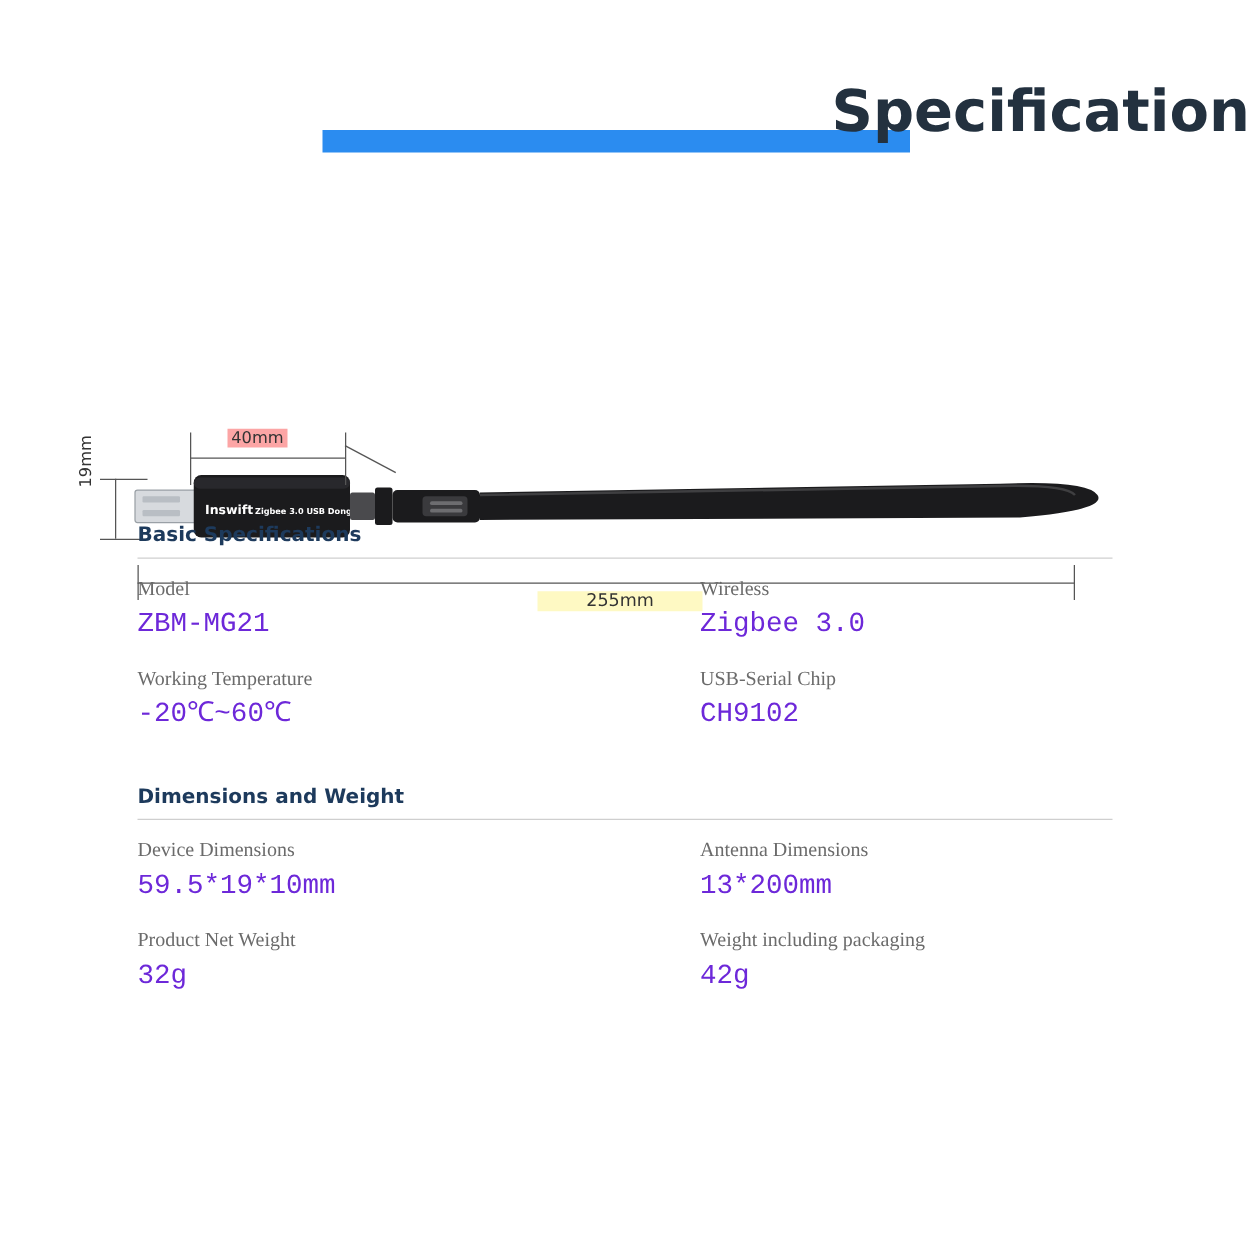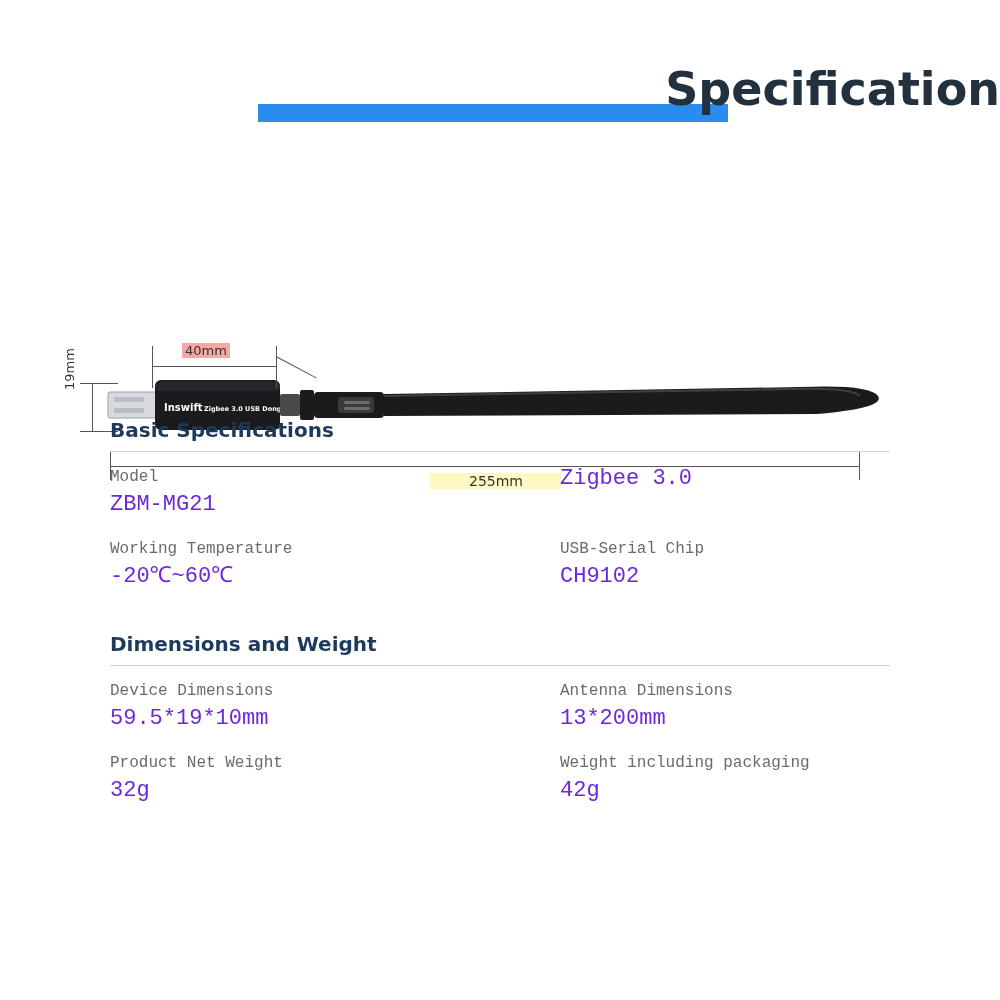--- a/index.html
+++ b/index.html
@@ -177,21 +177,21 @@
     width: 790px;
     height: 80px;
   }
 
   
   .section {
     position: relative;
     margin: 0 110px;
   }
   .section-title {
-    font-size: 20px;
+    font-size: 16px;
     font-weight: bold;
     color: #1d3a5c;
     padding-bottom: 9px;
     font-family: "DejaVu Sans", sans-serif;
     margin-top: 19px;
   }
   .section-rule {
     height: 1px;
     background: #cfcfcf;
     width: 100%;
@@ -202,21 +202,21 @@
     grid-template-columns: 450px 1fr;
     row-gap: 10px;
   }
   .spec-cell {
     padding-bottom: 6px;
   }
   .spec-label {
     font-size: 16px;
     color: #6b6b6b;
     line-height: 26px;
-    font-family: Liberation Mono, monospace;
+    font-family: Liberation Serif, serif;
   }
   .spec-value {
     font-size: 22px;
     color: #6d28d9;
     line-height: 30px;
     font-family: Liberation Mono, monospace;
   }
 
   #basic-section { margin-top: 48px; }
   #dim-section { margin-top: 34px; }
@@ -273,20 +273,21 @@
 
 <div class="section" id="basic-section">
   <div class="section-title">Basic Specifications</div>
   <div class="section-rule"></div>
   <div class="spec-grid">
     <div class="spec-cell">
       <div class="spec-label">Model</div>
       <div class="spec-value">ZBM-MG21</div>
     </div>
     <div class="spec-cell">
+      <div class="spec-label">Wireless</div>
       <div class="spec-value">Zigbee 3.0</div>
     </div>
     <div class="spec-cell">
       <div class="spec-label">Working Temperature</div>
       <div class="spec-value">-20℃~60℃</div>
     </div>
     <div class="spec-cell">
       <div class="spec-label">USB-Serial Chip</div>
       <div class="spec-value">CH9102</div>
     </div>

